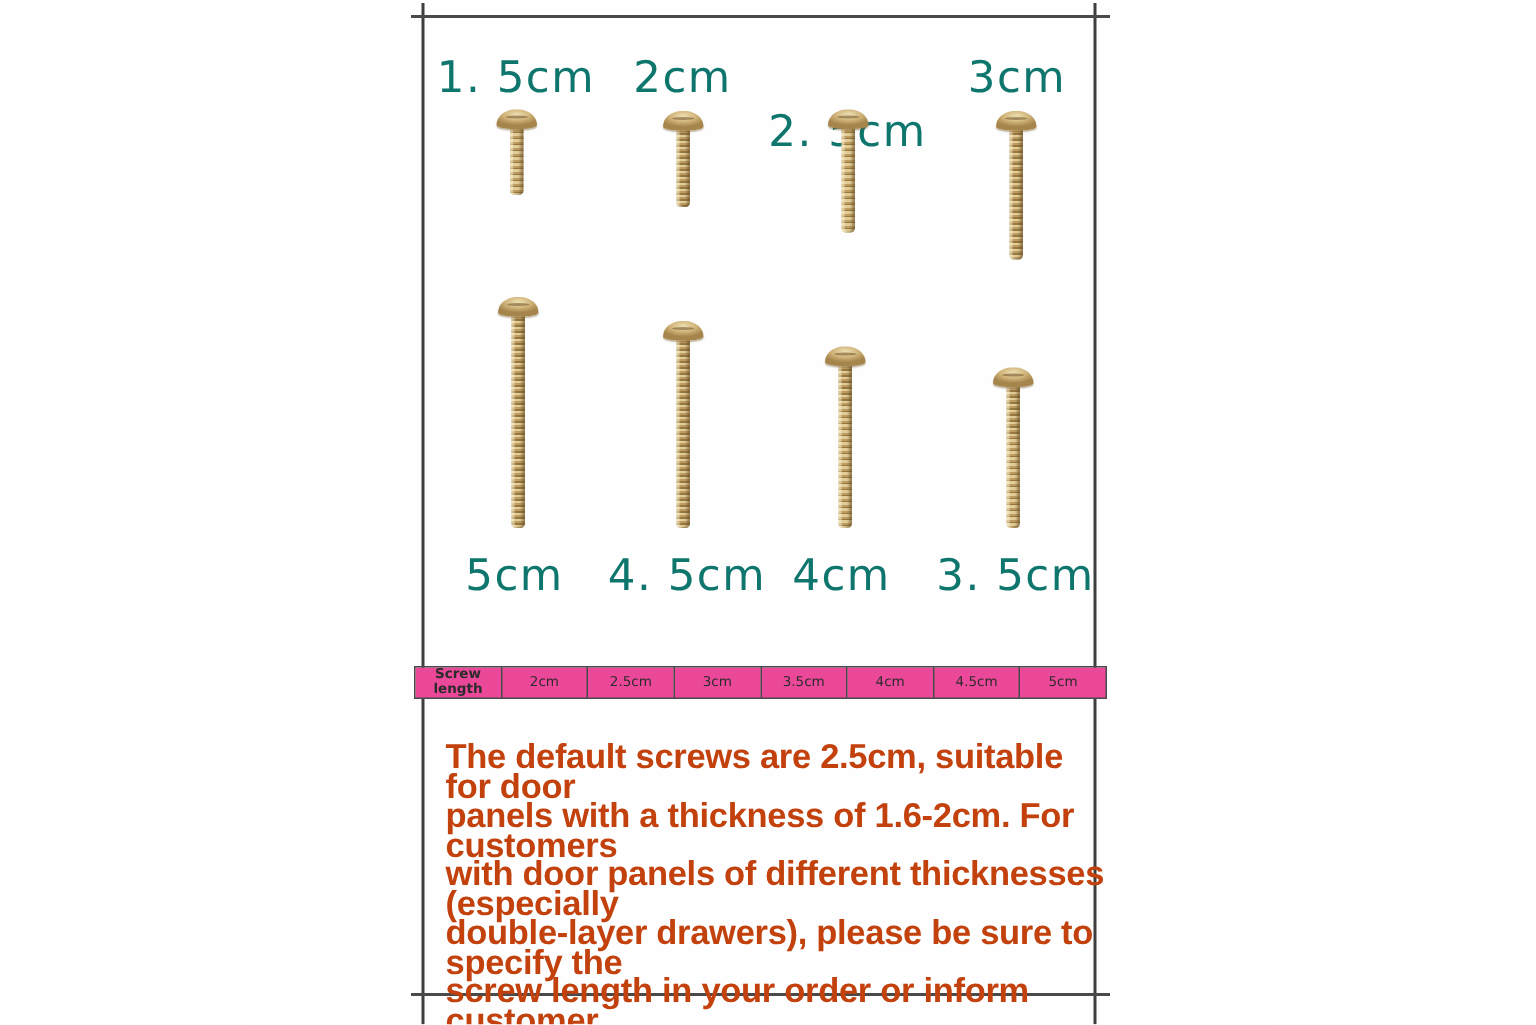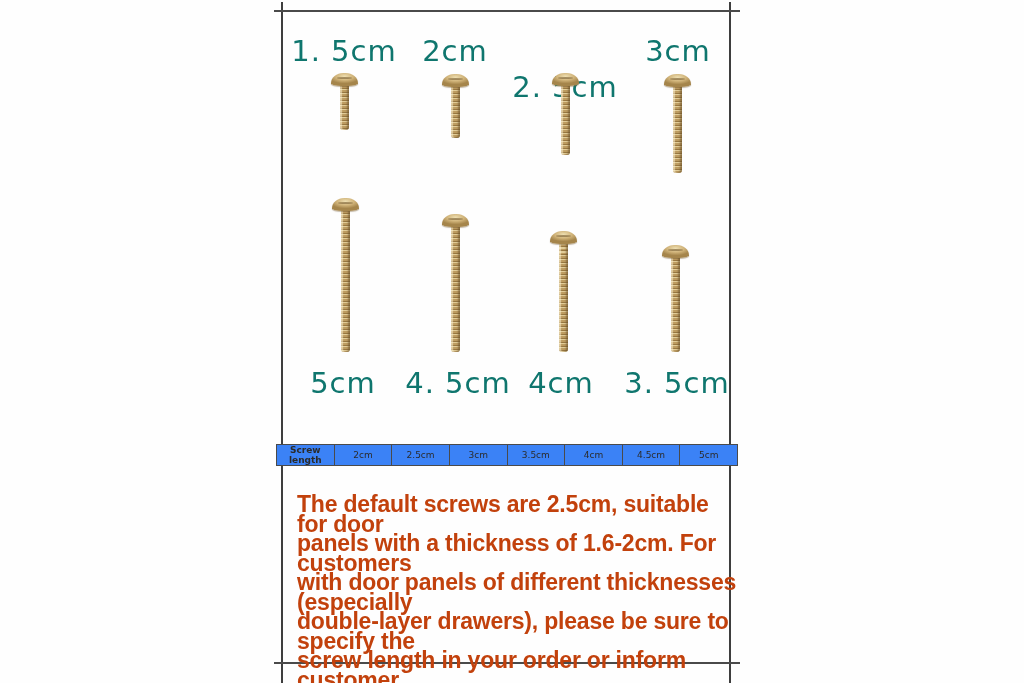--- a/index.html
+++ b/index.html
@@ -60,21 +60,21 @@
   .sc6 { left:455px; top:214px; height:138px; }
   .sc7 { left:563px; top:231px; height:121px; }
   .sc8 { left:675px; top:245px; height:107px; }
 
   
   .spec-table {
     position:absolute; left:276px; top:444px; width:462px;
     border-collapse:collapse; table-layout:fixed;
   }
   .spec-table td {
-    border:1px solid #4a4a4a; background:#3b82f6; color:#2b2b2b;
+    border:1px solid #4a4a4a; background:#ec4899; color:#2b2b2b;
     text-align:center; vertical-align:middle; padding:0; height:17px;
     font-size:9px; font-family:"DejaVu Sans", sans-serif;
   }
   .spec-table td.head-cell { background:#f7f7f7; }
   .cell-tiny   { font-size:6px; font-weight:bold; line-height:1.25; white-space:pre-line; color:#333; }
   .cell-strong { font-size:8px; font-weight:bold; color:#111; }
 
   
   .desc {
     position:absolute; left:297px; top:495px; width:446px;

